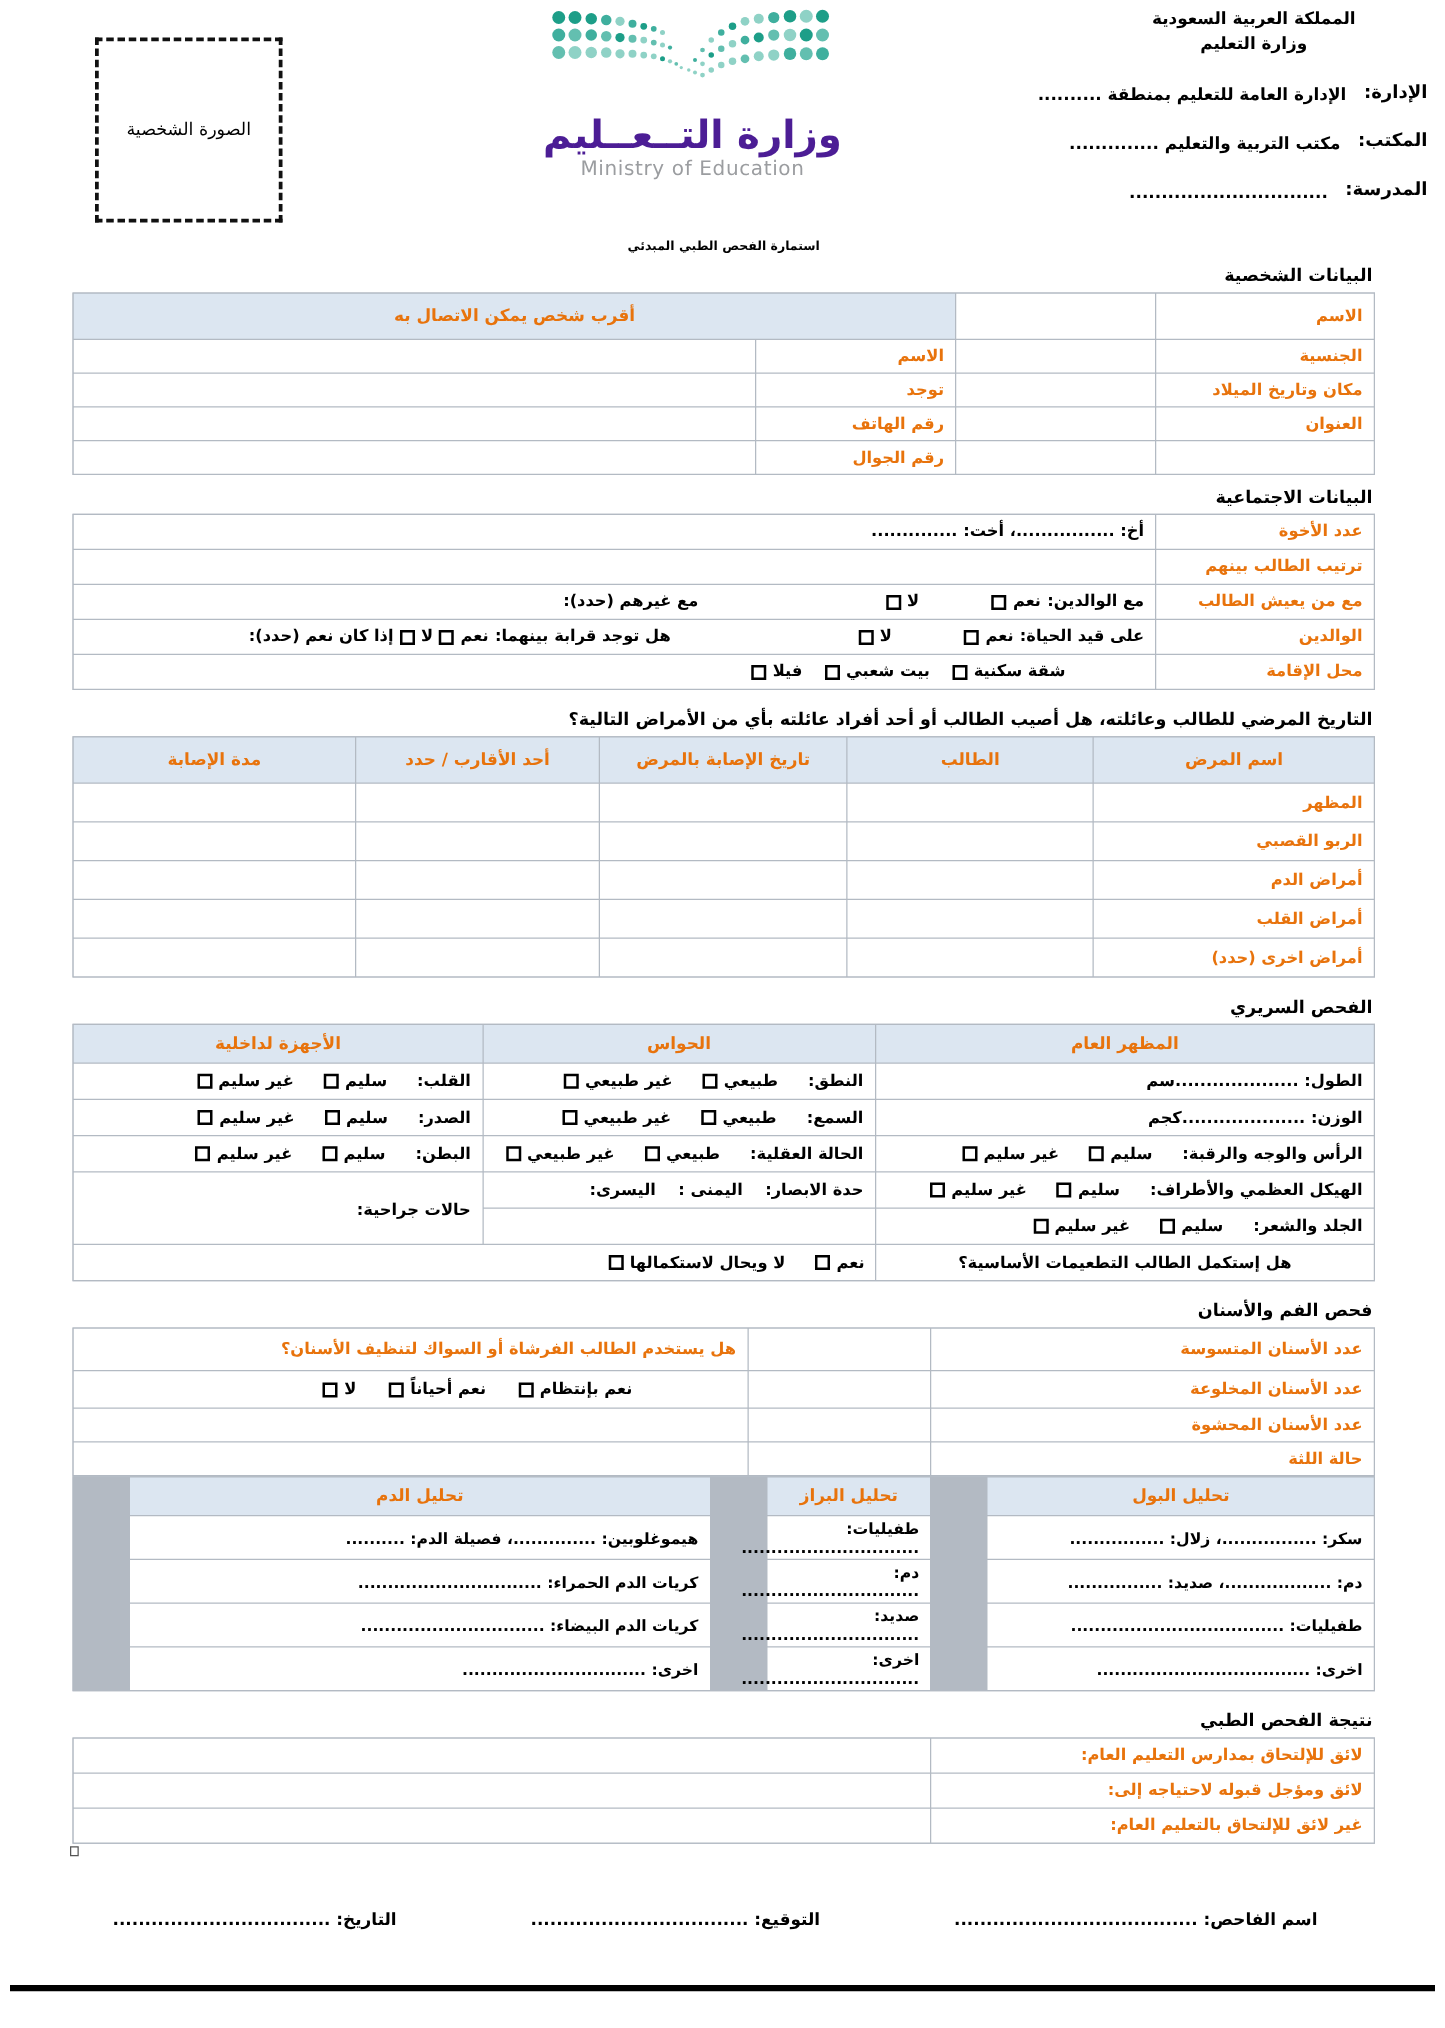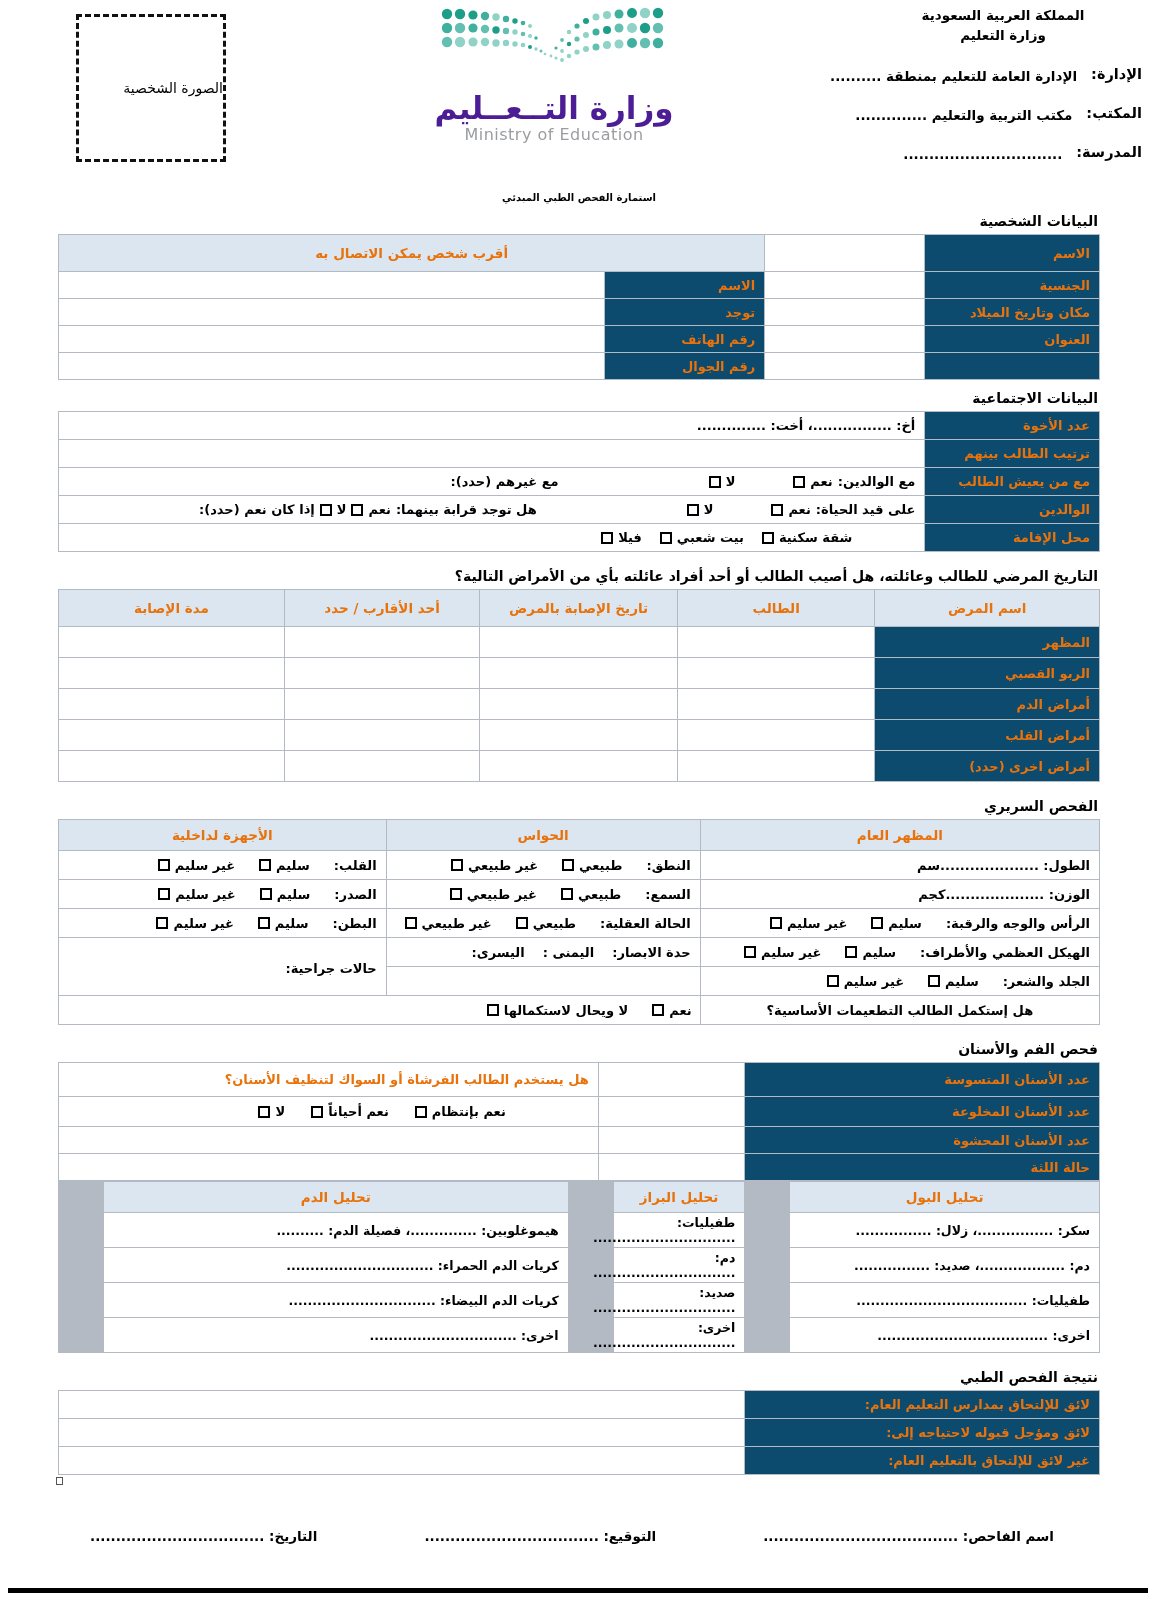--- a/index.html
+++ b/index.html
@@ -4,42 +4,42 @@
 <style>
   * { box-sizing: border-box; margin: 0; padding: 0; }
   html, body { background: #fff; }
   body { font-family: "DejaVu Sans", sans-serif; color: #000; }
   .page { position: relative; width: 1156px; height: 1622px; margin: 0 auto;
           background: #fff; overflow: hidden; direction: rtl; }
   .content { padding: 0 56px 0 58px; }
 
   
   .hdr { position: relative; height: 190px; }
-  .photo-box { position: absolute; left: 18px; top: 14px; width: 150px; height: 148px;
-               border: 3px dashed #111; display: flex; align-items: center; 
+  .photo-box { position: absolute; left: 18px; top: 30px; width: 150px; height: 148px;
+               border: 3px dashed #111; display: flex; align-items: center; justify-content: center;
                font-size: 14px; }
   .logo-wrap { position: absolute; left: 340px; top: 4px; width: 312px; text-align: center; }
   .logo-ar { color: #4c1d95; font-size: 31px; font-weight: bold; line-height: 1.05; margin-top: 20px; }
   .logo-en { color: #9B9DA0; font-size: 16px; letter-spacing: .5px; direction: ltr; }
   .hdr-right { position: absolute; right: -48px; top: 6px; width: 390px; font-weight: bold; }
   .hdr-center { width: 250px; margin: 0 20px 0 auto; text-align: center; font-size: 13.5px; line-height: 1.45; }
   .hdr-row { display: flex; align-items: flex-start; margin-top: 21px; padding-right: 6px; }
   .hdr-row .lbl { font-size: 14.5px; flex: 0 0 auto; }
   .hdr-row .val { font-size: 13.5px; margin-right: 14px; padding-top: 2px; }
 
   .form-title { text-align: center; font-size: 10px; font-weight: bold; margin: 2px 0 6px; }
 
   .sec { font-weight: bold; font-size: 14px; margin: 10px 2px 5px; }
   .sec.tight { margin-top: 16px; }
 
   
   .tbl { display: grid; gap: 1px; background: #b3bac3; border: 1px solid #b3bac3; }
   .c { background: #fff; display: flex; align-items: center; font-size: 13px; font-weight: bold;
        padding: 2px 9px; min-height: 26px; }
-  .c.blue { background: #0c4a6e; color: #E8730C; }
+  .c.blue { background: #ffffff; color: #E8730C; }
   .c.head { justify-content: center; text-align: center; color: #E8730C; background: #DCE6F1; font-size: 13.5px; }
   .c.empty { padding: 0; }
 
   
   .cb { display: inline-block; width: 12px; height: 12px; border: 2px solid #000;
         background: #fff; flex: 0 0 auto; }
   .opt { display: inline-flex; align-items: center; gap: 5px; white-space: nowrap; }
 
   
   .tbl-personal { grid-template-columns: 16.7% 15.3% 15.3% auto; }

